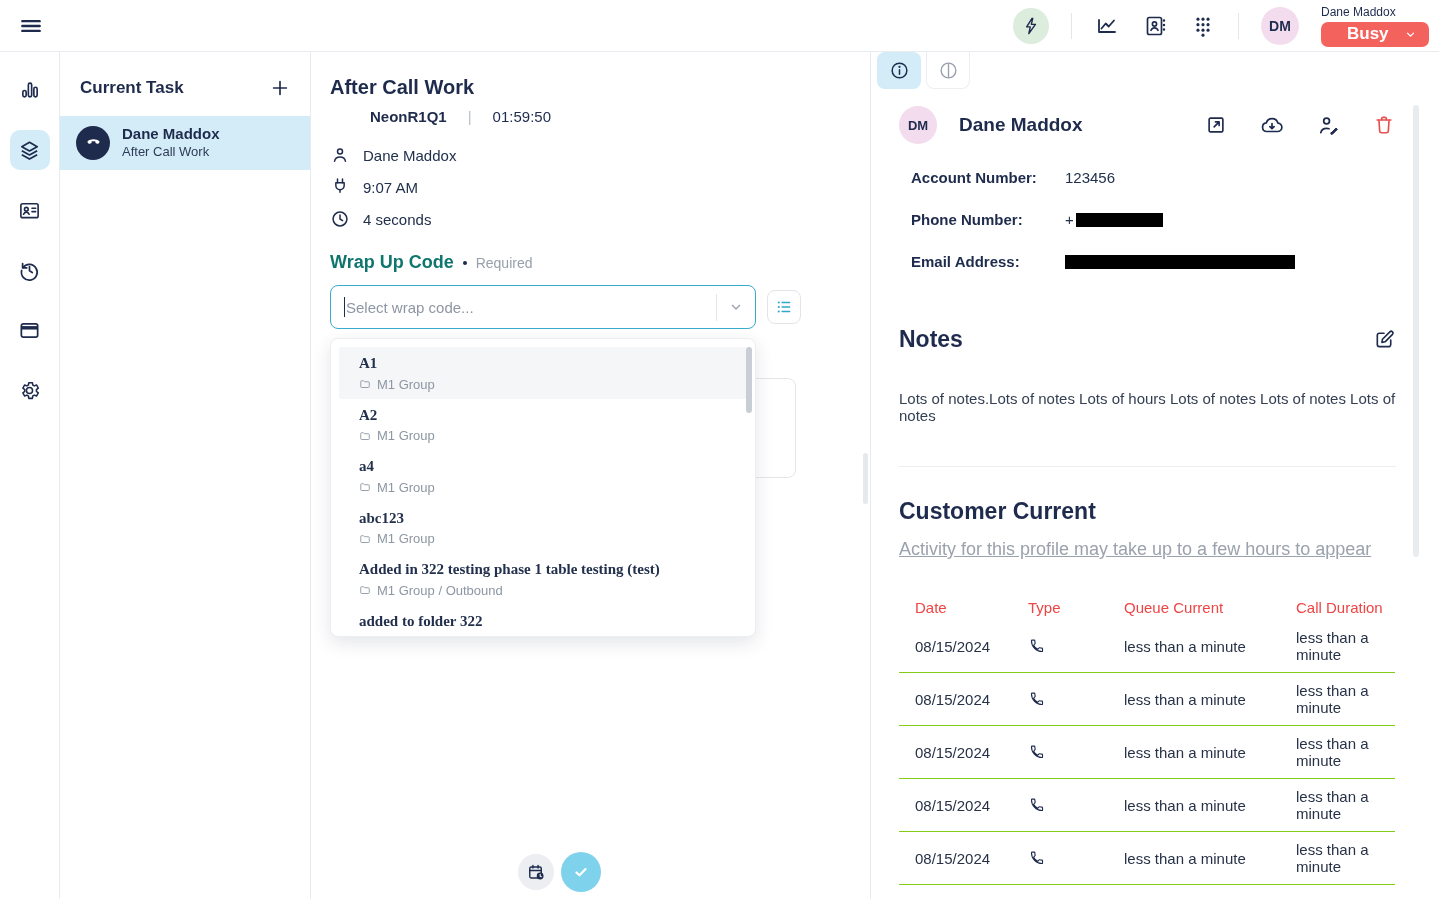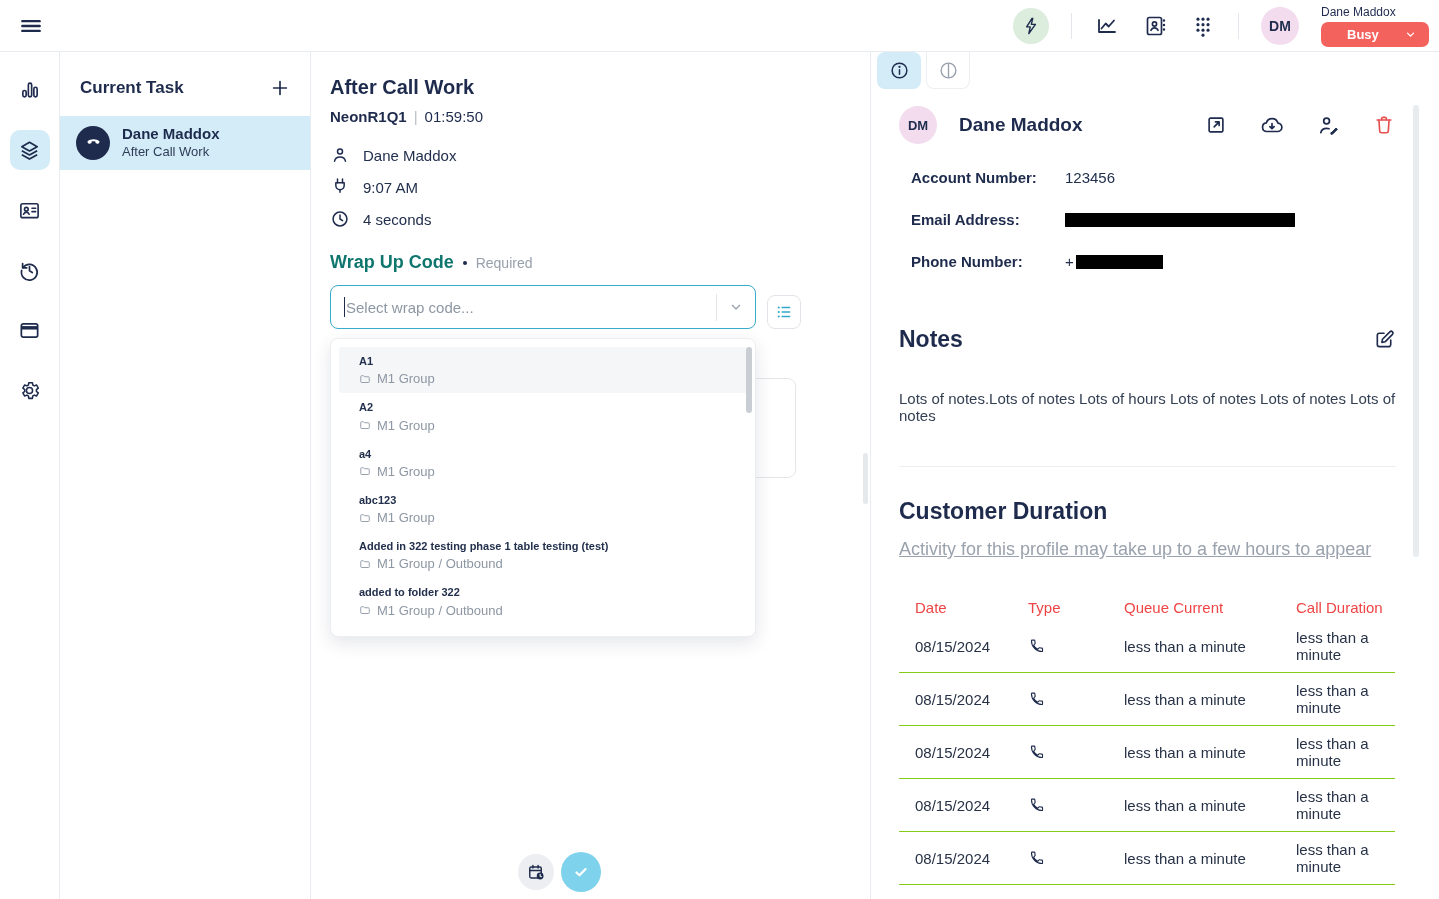--- a/index.html
+++ b/index.html
@@ -21,21 +21,21 @@
   .flash-circle { background:#dcecdd; color:#1e2b4d; }
   .vdiv { width:1px; height:26px; background:#e3e6ea; }
   .hdr-icon { color:#1e2b4d; width:26px; height:26px; display:flex; align-items:center; justify-content:center; cursor:pointer; }
   .avatar { border-radius:50%; display:flex; align-items:center; justify-content:center; font-weight:bold; color:#1e2b4d; }
   .avatar-hdr { width:38px; height:38px; background:#f2dcee; font-size:14px; }
   .user-block { display:flex; flex-direction:column; align-items:flex-start; gap:3px; }
   .user-name { font-size:12px; color:#1e2b4d; }
   .busy-pill {
     width:108px; height:25px; background:#f4625d; border-radius:7px; border:none; cursor:pointer;
     display:flex; align-items:center; justify-content:space-between; padding:0 12px 0 26px;
-    color:#fff; font-weight:bold; font-size:13px; font-family:inherit;
+    color:#fff; font-weight:bold; font-size:17px; font-family:inherit;
   }
 
   
   .body { position:absolute; top:52px; left:0; right:0; bottom:0; display:flex; }
 
   
   .rail { width:60px; border-right:1px solid #e8ebef; display:flex; flex-direction:column; align-items:center; padding-top:18px; gap:20px; }
   .rail-item { width:40px; height:40px; border-radius:10px; display:flex; align-items:center; justify-content:center; color:#1e2b4d; cursor:pointer; }
   .rail-item.active { background:#d3ecf8; }
 
@@ -45,31 +45,31 @@
   .tasks-title { font-size:17px; font-weight:bold; color:#1e2b4d; }
   .add-btn { background:none; border:none; color:#1e2b4d; cursor:pointer; width:24px; height:24px; display:flex; align-items:center; justify-content:center; }
   .task-item { display:flex; align-items:center; gap:12px; padding:9px 16px; background:#d3ecf8; cursor:pointer; }
   .task-avatar { width:34px; height:34px; border-radius:50%; background:#1e2b4d; color:#fff; display:flex; align-items:center; justify-content:center; flex-shrink:0; }
   .task-name { font-size:15px; font-weight:bold; color:#1e2b4d; line-height:1.25; }
   .task-type { font-size:13px; color:#2e3c58; line-height:1.3; }
 
   
   .center { flex:1 1 0; position:relative; border-right:1px solid #e8ebef; padding:24px 0 0 19px; }
   .acw-title { font-size:20px; font-weight:bold; color:#1e2b4d; }
-  .acw-sub { margin-top:9px; font-size:15px; display:flex; align-items:center; gap:7px; }
+  .acw-sub { margin-top:9px; font-size:15px; display:flex; align-items:center; gap:21px;margin-left:40px; }
   .acw-queue { font-weight:bold; }
   .acw-sep { color:#b9c0ca; }
   .meta { margin-top:20px; display:flex; flex-direction:column; gap:12px; }
   .meta-row { display:flex; align-items:center; gap:13px; font-size:15px; color:#22304d; }
   .meta-row .mi { color:#1e2b4d; }
   .wrap-label { margin-top:23px; display:flex; align-items:center; gap:9px; }
   .wrap-label .lbl { font-size:18px; font-weight:bold; color:#0f766e; }
   .wrap-label .dot { width:4px; height:4px; border-radius:50%; background:#1e2b4d; }
   .wrap-label .req { font-size:14px; color:#97a0ab; }
-  .select-row { margin-top:12px; display:flex; align-items:flex-end; gap:11px; }
+  .select-row { margin-top:12px; display:flex; align-items:center; gap:11px; }
   .select-box {
     width:426px; height:44px; border:1px solid #3aaccb; border-radius:8px; background:#fff;
     display:flex; align-items:center; padding:0 0 0 13px; cursor:text;
   }
   .caret { width:1px; height:20px; background:#1e2b4d; }
   .select-input { flex:1; border:none; outline:none; font-size:15px; font-family:inherit; color:#22304d; margin-left:1px; background:transparent; }
   .select-input::placeholder { color:#8d97a3; }
   .select-div { width:1px; height:27px; background:#e4e7ea; }
   .select-chevron { width:38px; display:flex; align-items:center; justify-content:center; color:#9aa2ad; cursor:pointer; }
   .list-btn { width:34px; height:34px; border:1px solid #e1e4e8; border-radius:8px; background:#fff; color:#2fa8c9; display:flex; align-items:center; justify-content:center; cursor:pointer; }
@@ -77,21 +77,21 @@
   .ghost-note-box { position:absolute; left:19px; top:326px; width:466px; height:100px; border:1px solid #e4e7ea; border-radius:8px; background:#fff; z-index:1; }
 
   .dropdown {
     position:absolute; left:19px; top:286px; width:426px; height:299px; z-index:2;
     background:#fff; border:1px solid #eceef1; border-radius:8px;
     box-shadow:0 6px 18px rgba(30,43,77,.12); padding:8px 0; overflow:hidden;
   }
   .dd-scrollbar { position:absolute; right:3px; top:8px; width:6px; height:66px; border-radius:3px; background:#c9ced5; }
   .option { padding:7px 12px 7px 20px; margin:0 8px; border-radius:3px; cursor:pointer; }
   .option.hl { background:#f4f6f8; }
-  .opt-name { font-size:11px; font-weight:600; color:#22304d; line-height:1.3; }
+  .opt-name { font-size:15px; font-weight:600; color:#22304d; line-height:1.3;font-family:Liberation Serif, serif; }
   .opt-group { margin-top:3px; display:flex; align-items:center; gap:6px; font-size:13px; color:#8d97a3; }
   .opt-group .fi { color:#98a1ac; }
 
   .center-scrollbar { position:absolute; right:2px; top:401px; width:5px; height:51px; border-radius:3px; background:#e6e9ec; }
 
   .acw-actions { position:absolute; bottom:7px; left:207px; display:flex; align-items:center; gap:7px; }
   .circle-btn { border:none; border-radius:50%; display:flex; align-items:center; justify-content:center; cursor:pointer; }
   .schedule-btn { width:36px; height:36px; background:#eceef1; color:#1e2b4d; }
   .complete-btn { width:40px; height:40px; background:#7fd2eb; color:#fff; }
 
@@ -468,48 +468,48 @@
           </button>
         </div>
       </div>
 
       <div class="fields">
         <div class="field-row">
           <span class="field-label">Account Number:</span>
           <span class="field-value">123456</span>
         </div>
         <div class="field-row">
-          <span class="field-label">Email Address:</span>
-          <span class="field-value">
-              <span class="redact redact-email"></span>
-            </span>
-        </div>
-        <div class="field-row">
           <span class="field-label">Phone Number:</span>
           <span class="field-value">
               <span>+</span>
               <span class="redact redact-phone"></span>
+            </span>
+        </div>
+        <div class="field-row">
+          <span class="field-label">Email Address:</span>
+          <span class="field-value">
+              <span class="redact redact-email"></span>
             </span>
         </div>
       </div>
 
       <div class="notes-head">
         <span class="sec-title">Notes</span>
         <button class="pa-icon">
           <svg width="23" height="23" viewBox="0 0 24 24" fill="none" stroke="currentColor" stroke-width="1.7" stroke-linecap="round" stroke-linejoin="round">
               <path d="M11.5 5.5H6.7A2.2 2.2 0 0 0 4.5 7.7v9.6a2.2 2.2 0 0 0 2.2 2.2h9.6a2.2 2.2 0 0 0 2.2-2.2v-4.8"></path>
               <path d="M17.6 4a1.9 1.9 0 0 1 2.7 2.7l-7.7 7.7-3.3.6.6-3.3L17.6 4z"></path>
             </svg>
         </button>
       </div>
       <div class="notes-body">Lots of notes.Lots of notes Lots of hours Lots of notes Lots of notes Lots of notes</div>
 
       <div class="hdiv"></div>
 
-      <div class="sec-title ca-title">Customer Duration</div>
+      <div class="sec-title ca-title">Customer Current</div>
       <div class="ca-sub">Activity for this profile may take up to a few hours to appear</div>
 
       <div class="table">
         <div class="t-row t-head">
           <div>Date</div>
           <div>Type</div>
           <div>Queue Current</div>
           <div>Call Duration</div>
         </div>
 

